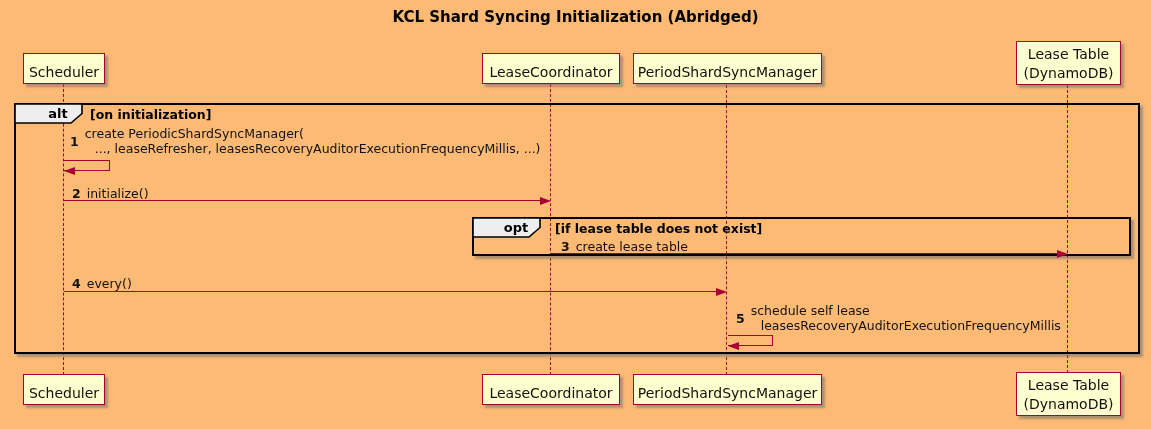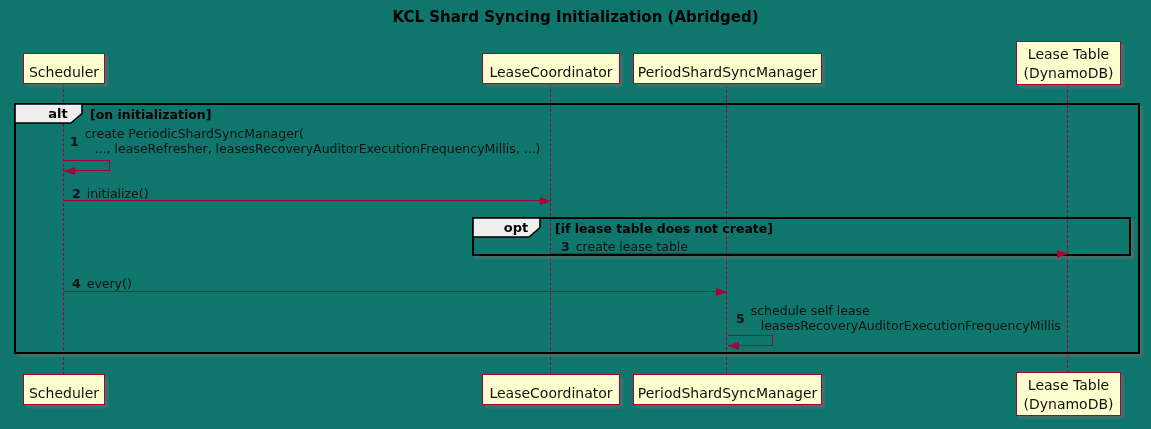--- a/index.html
+++ b/index.html
@@ -1,17 +1,17 @@
 <!DOCTYPE html>
 <html><head>
 <meta charset="utf-8">
 <style>
   html,body { margin:0; padding:0; background:#ffffff; }
   #canvas {
-    position:relative; width:1151px; height:429px; background:#0f766e;
+    position:relative; width:1151px; height:429px; background:#fdba74;
     font-family:"DejaVu Sans","Liberation Sans",sans-serif; color:#111;
     overflow:hidden;
     text-decoration:underline;
   }
   .title {
     position:absolute; left:0; top:8px; width:100%; text-align:center;
     font-size:15px; font-weight:bold; color:#000;
   }
   .pbox {
     position:absolute; box-sizing:border-box;
@@ -74,21 +74,21 @@
     </svg>
     <div class="frame-key">alt</div>
     <div class="frame-cond" style="left:74px;">[on initialization]</div>
   </div>
 
   <div class="frame" style="left:472px; top:217px; width:659px; height:39px;">
     <svg class="pent-svg" width="72" height="22">
       <path d="M1,1 H68 V10.5 L57,20 H1 Z" fill="#EEEEEE" stroke="#000000" stroke-width="1.6"></path>
     </svg>
     <div class="frame-key">opt</div>
-    <div class="frame-cond" style="left:81px;">[if lease table does not create]</div>
+    <div class="frame-cond" style="left:81px;">[if lease table does not exist]</div>
   </div>
 
   <div class="msg" style="left:70px; top:126px;">
     <span class="msg-num">1</span>
     <span>
       <div>create PeriodicShardSyncManager(</div>
       <div class="indent">..., leaseRefresher, leasesRecoveryAuditorExecutionFrequencyMillis, ...)</div>
     </span>
   </div>
   <div class="self-loop" style="left:64px; top:160px; width:46px; height:11px;"></div>

